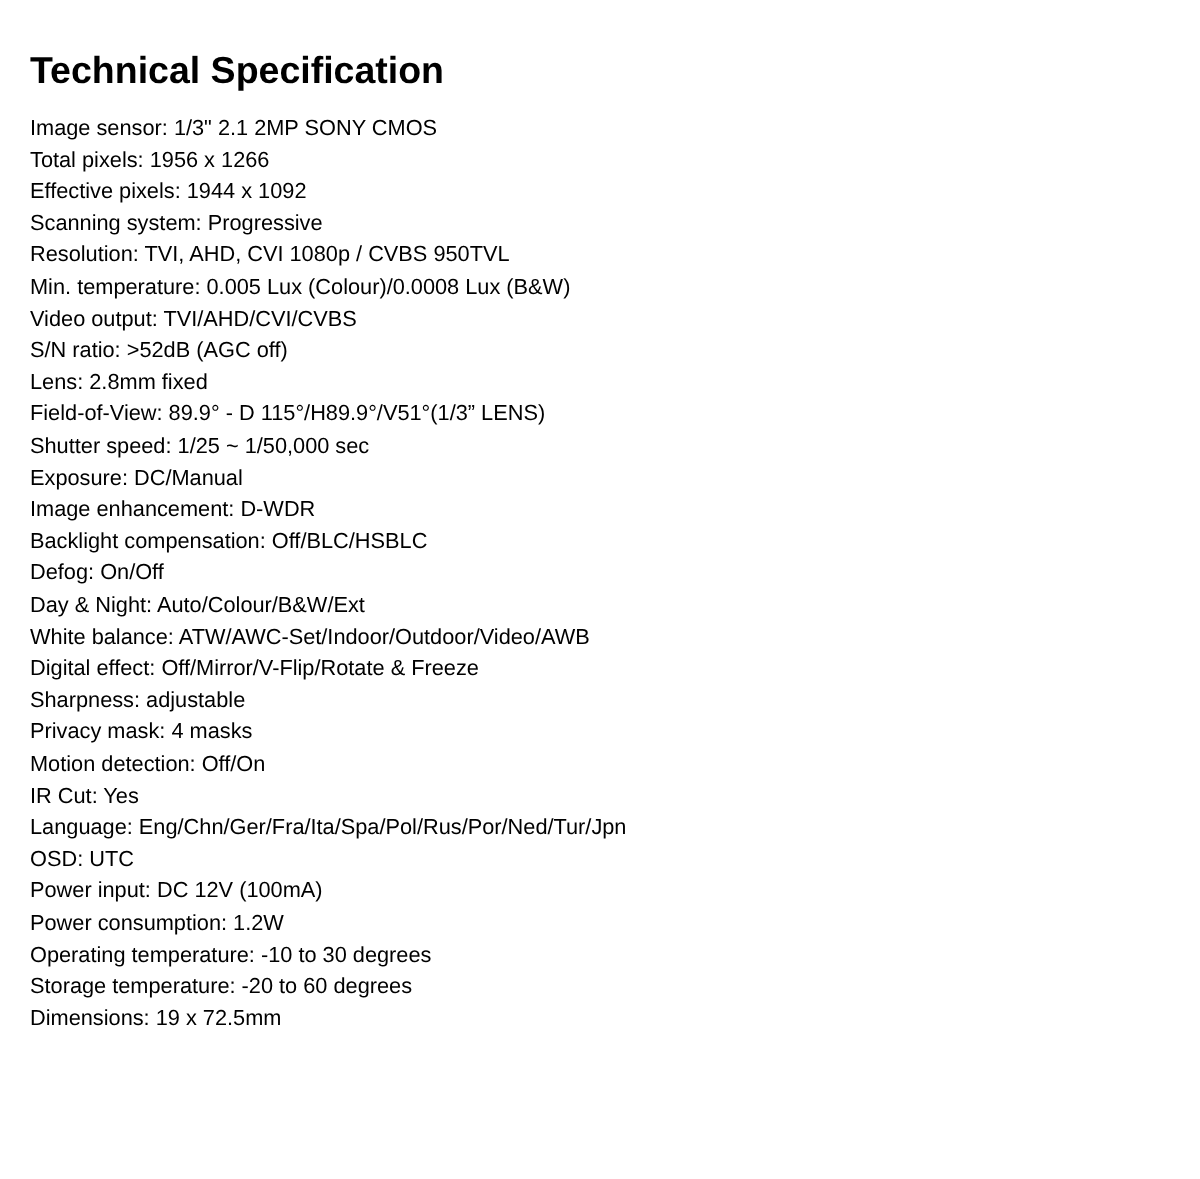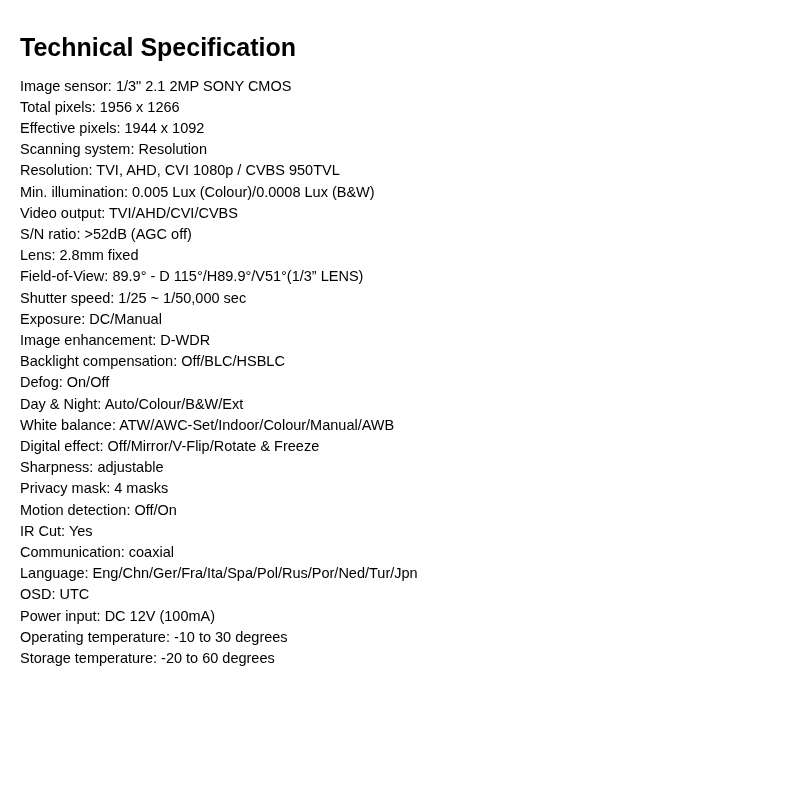--- a/index.html
+++ b/index.html
@@ -44,39 +44,40 @@
 </style>
 </head>
 <body>
 
 <div class="page">
   <h1 class="doc-title">Technical Specification</h1>
   <ul class="spec-list">
       <li class="spec-row"><span class="spec-label">Image sensor:</span> <span class="spec-value">1/3" 2.1  2MP SONY CMOS</span></li>
       <li class="spec-row"><span class="spec-label">Total pixels:</span> <span class="spec-value">1956 x 1266</span></li>
       <li class="spec-row"><span class="spec-label">Effective pixels:</span> <span class="spec-value">1944 x 1092</span></li>
-      <li class="spec-row"><span class="spec-label">Scanning system:</span> <span class="spec-value">Resolution</span></li>
+      <li class="spec-row"><span class="spec-label">Scanning system:</span> <span class="spec-value">Progressive</span></li>
       <li class="spec-row"><span class="spec-label">Resolution:</span> <span class="spec-value">TVI, AHD, CVI 1080p / CVBS 950TVL</span></li>
-      <li class="spec-row"><span class="spec-label">Min. illumination:</span> <span class="spec-value">0.005 Lux (Colour)/0.0008 Lux (B&amp;W)</span></li>
+      <li class="spec-row"><span class="spec-label">Min. temperature:</span> <span class="spec-value">0.005 Lux (Colour)/0.0008 Lux (B&amp;W)</span></li>
       <li class="spec-row"><span class="spec-label">Video output:</span> <span class="spec-value">TVI/AHD/CVI/CVBS</span></li>
       <li class="spec-row"><span class="spec-label">S/N ratio:</span> <span class="spec-value">&gt;52dB (AGC off)</span></li>
       <li class="spec-row"><span class="spec-label">Lens:</span> <span class="spec-value">2.8mm fixed</span></li>
       <li class="spec-row"><span class="spec-label">Field-of-View:</span> <span class="spec-value">89.9° - D 115°/H89.9°/V51°(1/3” LENS)</span></li>
       <li class="spec-row"><span class="spec-label">Shutter speed:</span> <span class="spec-value">1/25 ~ 1/50,000 sec</span></li>
       <li class="spec-row"><span class="spec-label">Exposure:</span> <span class="spec-value">DC/Manual</span></li>
       <li class="spec-row"><span class="spec-label">Image enhancement:</span> <span class="spec-value">D-WDR</span></li>
       <li class="spec-row"><span class="spec-label">Backlight compensation:</span> <span class="spec-value">Off/BLC/HSBLC</span></li>
       <li class="spec-row"><span class="spec-label">Defog:</span> <span class="spec-value">On/Off</span></li>
       <li class="spec-row"><span class="spec-label">Day &amp; Night:</span> <span class="spec-value">Auto/Colour/B&amp;W/Ext</span></li>
-      <li class="spec-row"><span class="spec-label">White balance:</span> <span class="spec-value">ATW/AWC-Set/Indoor/Colour/Manual/AWB</span></li>
+      <li class="spec-row"><span class="spec-label">White balance:</span> <span class="spec-value">ATW/AWC-Set/Indoor/Outdoor/Video/AWB</span></li>
       <li class="spec-row"><span class="spec-label">Digital effect:</span> <span class="spec-value">Off/Mirror/V-Flip/Rotate &amp; Freeze</span></li>
       <li class="spec-row"><span class="spec-label">Sharpness:</span> <span class="spec-value">adjustable</span></li>
       <li class="spec-row"><span class="spec-label">Privacy mask:</span> <span class="spec-value">4 masks</span></li>
       <li class="spec-row"><span class="spec-label">Motion detection:</span> <span class="spec-value">Off/On</span></li>
       <li class="spec-row"><span class="spec-label">IR Cut:</span> <span class="spec-value">Yes</span></li>
-      <li class="spec-row"><span class="spec-label">Communication:</span> <span class="spec-value">coaxial</span></li>
       <li class="spec-row"><span class="spec-label">Language:</span> <span class="spec-value">Eng/Chn/Ger/Fra/Ita/Spa/Pol/Rus/Por/Ned/Tur/Jpn</span></li>
       <li class="spec-row"><span class="spec-label">OSD:</span> <span class="spec-value">UTC</span></li>
       <li class="spec-row"><span class="spec-label">Power input:</span> <span class="spec-value">DC 12V (100mA)</span></li>
+      <li class="spec-row"><span class="spec-label">Power consumption:</span> <span class="spec-value">1.2W</span></li>
       <li class="spec-row"><span class="spec-label">Operating temperature:</span> <span class="spec-value">-10 to 30 degrees</span></li>
       <li class="spec-row"><span class="spec-label">Storage temperature:</span> <span class="spec-value">-20 to 60 degrees</span></li>
+      <li class="spec-row"><span class="spec-label">Dimensions:</span> <span class="spec-value">19 x 72.5mm</span></li>
     </ul>
 </div>
 
 </body></html>

